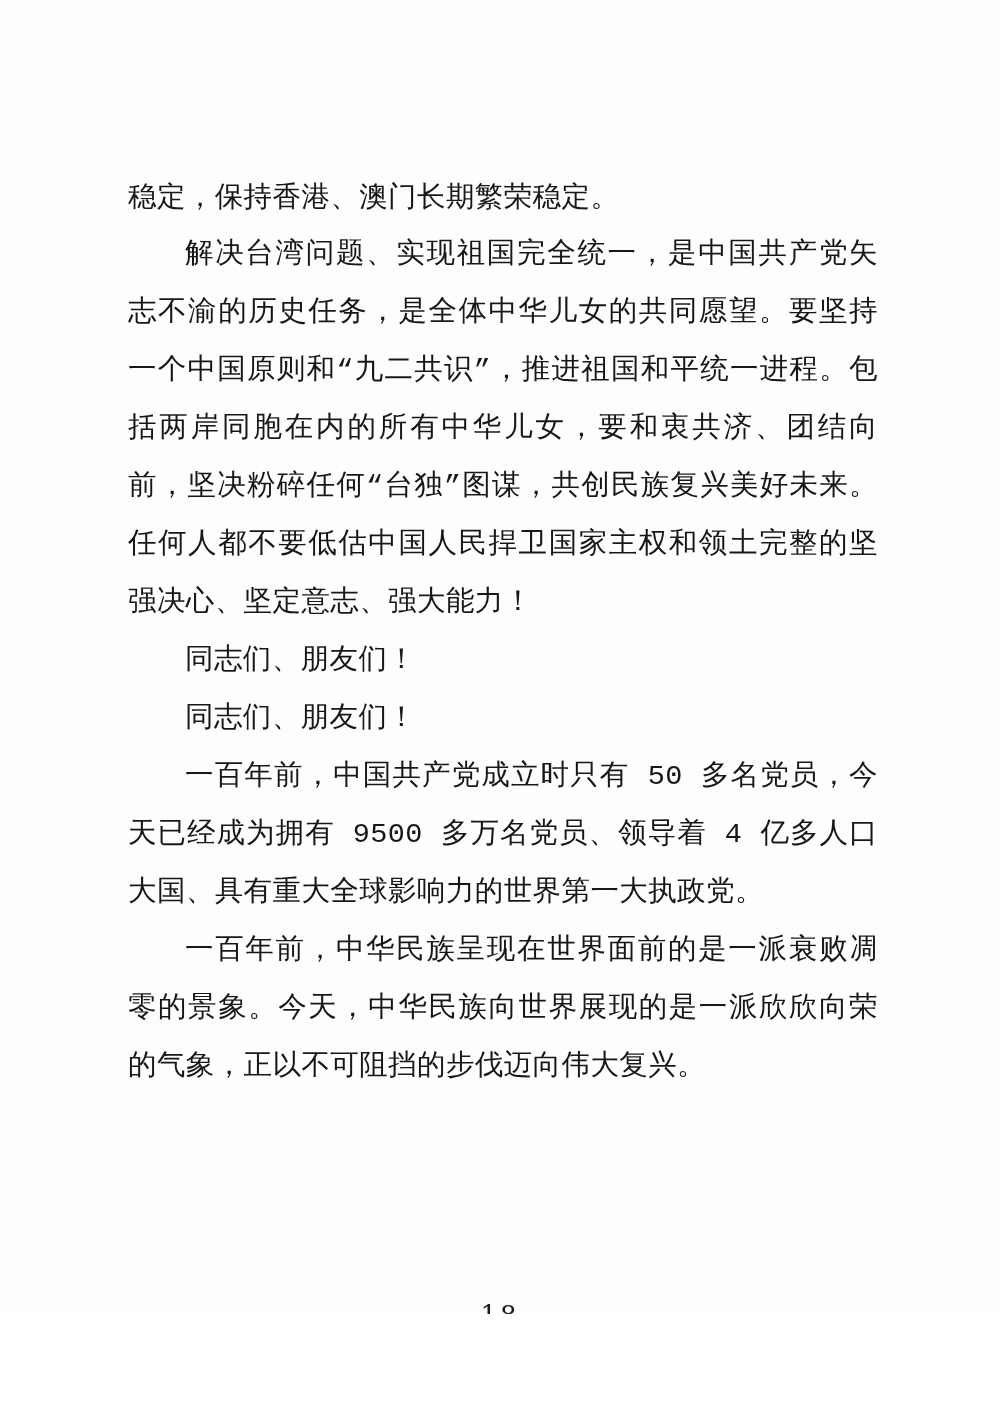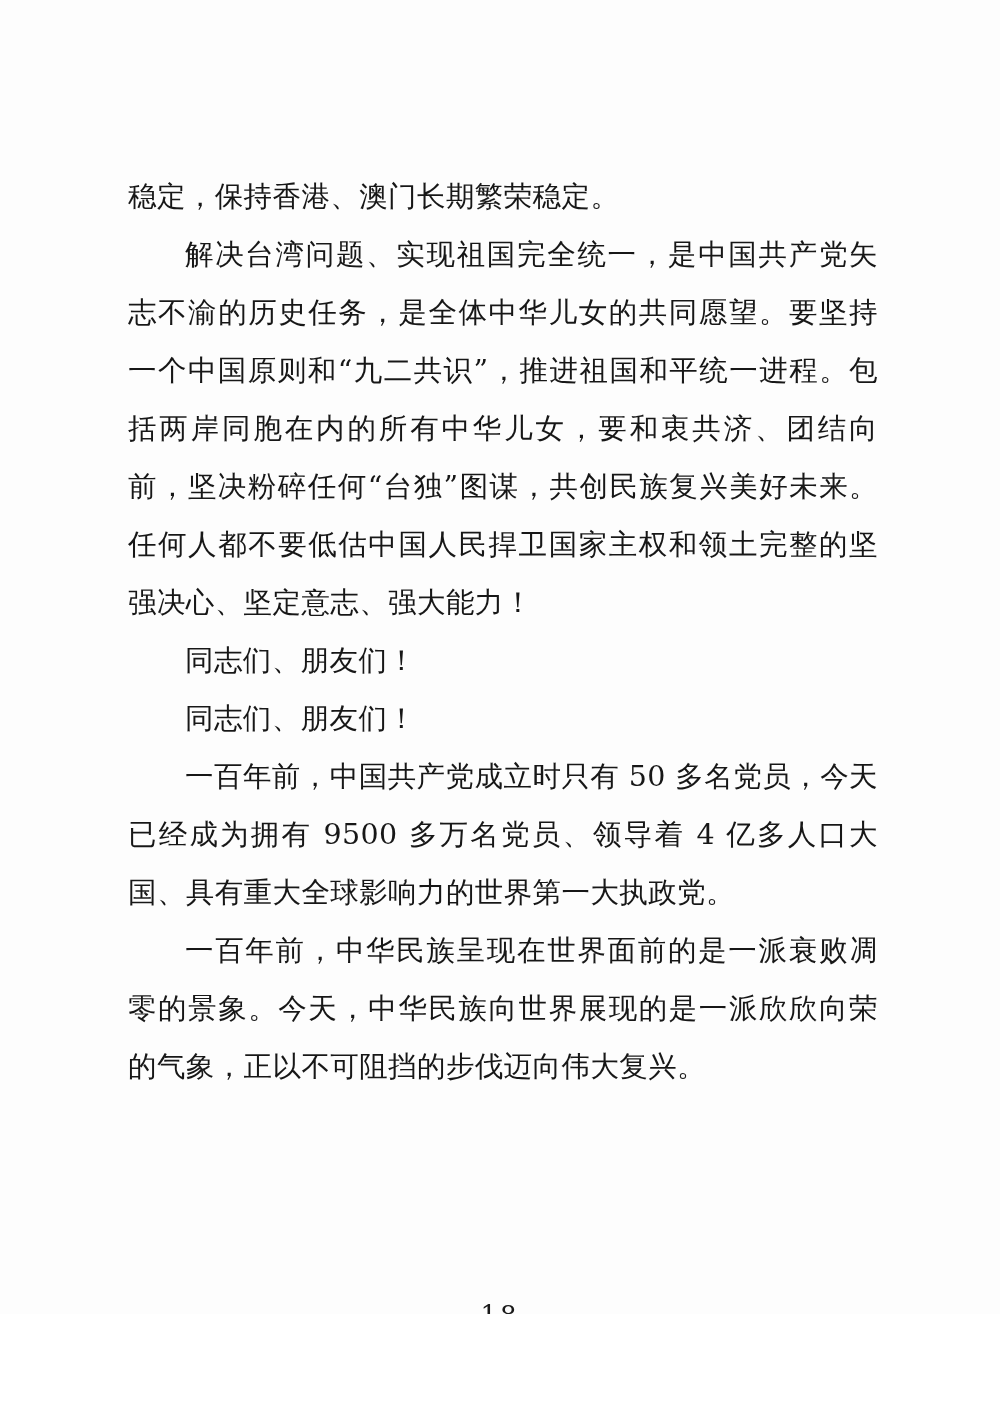--- a/index.html
+++ b/index.html
@@ -34,20 +34,21 @@
     font-size: 28.5px;
     line-height: 58px;
     letter-spacing: 0.4px;
     text-align: justify;
     text-justify: inter-ideograph;
     color: #171717;
     font-family: "DejaVu Serif", "Liberation Serif", serif;
   }
   p.indent {
     text-indent: 57px;
+    font-family: Liberation Mono, monospace;
   }
   .page-number {
     position: absolute;
     left: 0;
     right: 0;
     top: 1300px;
     text-align: center;
     font-size: 26px;
     letter-spacing: 3px;
     color: #1a1a1a;

